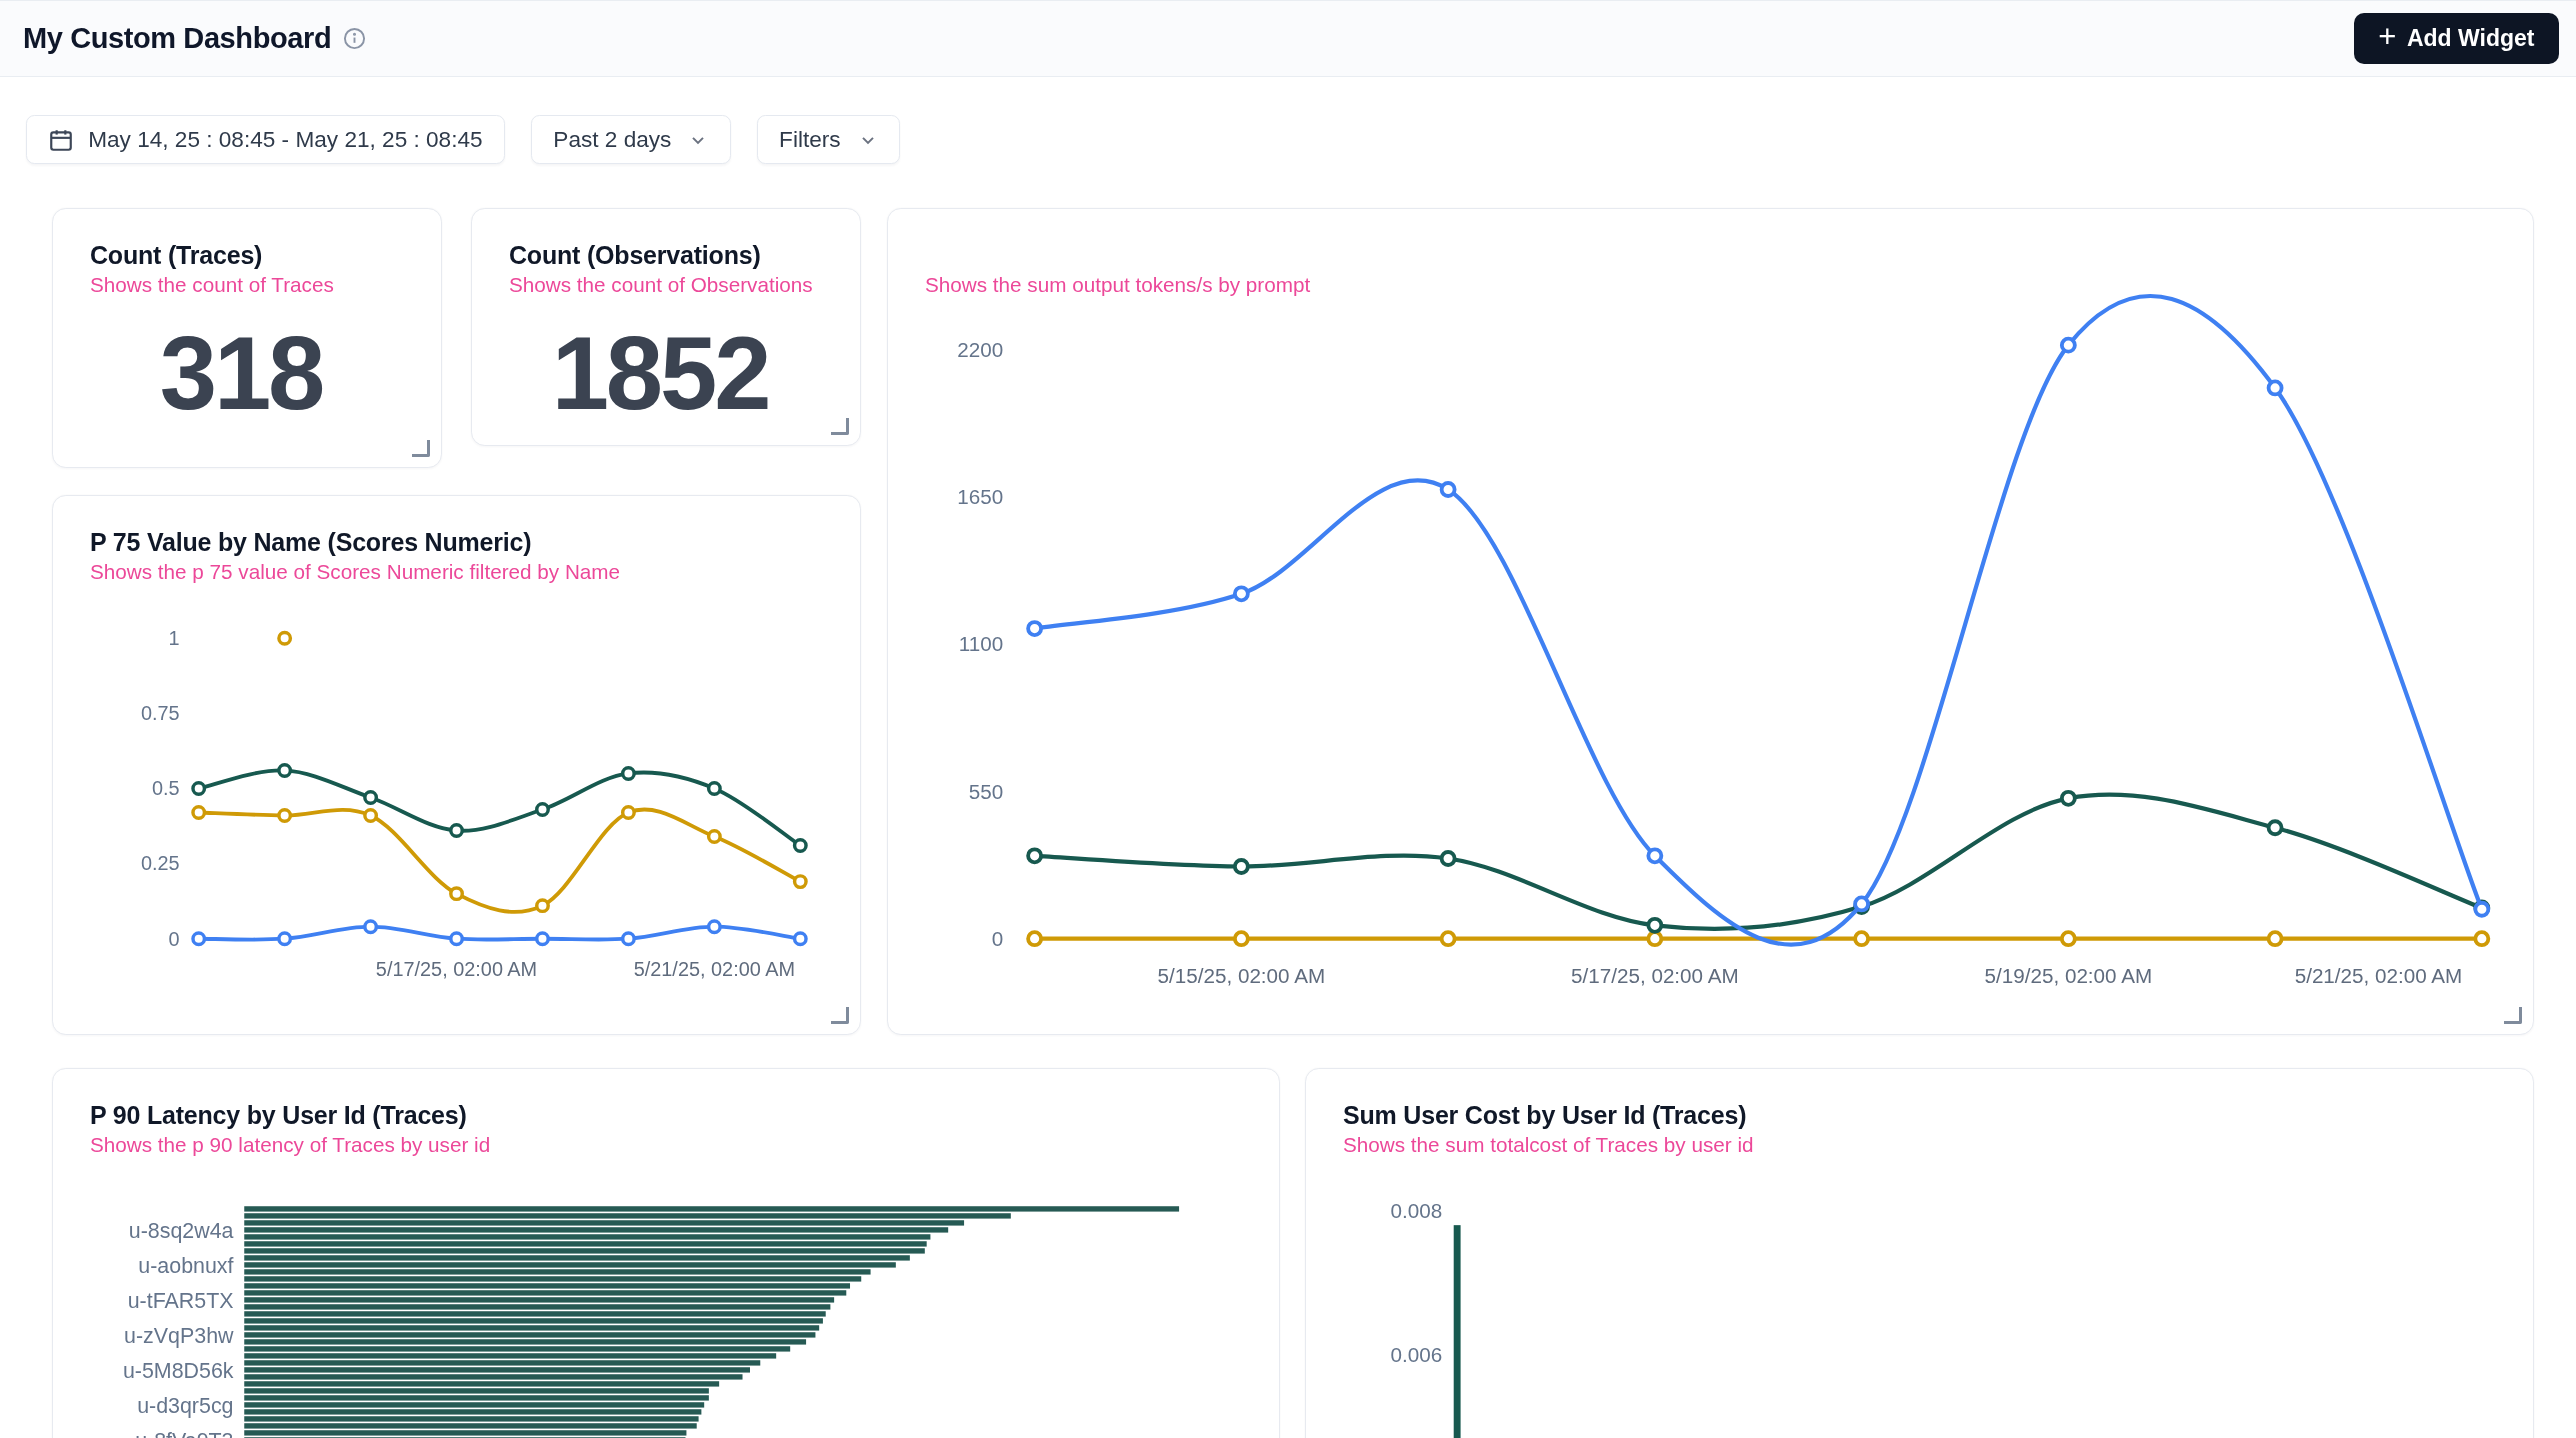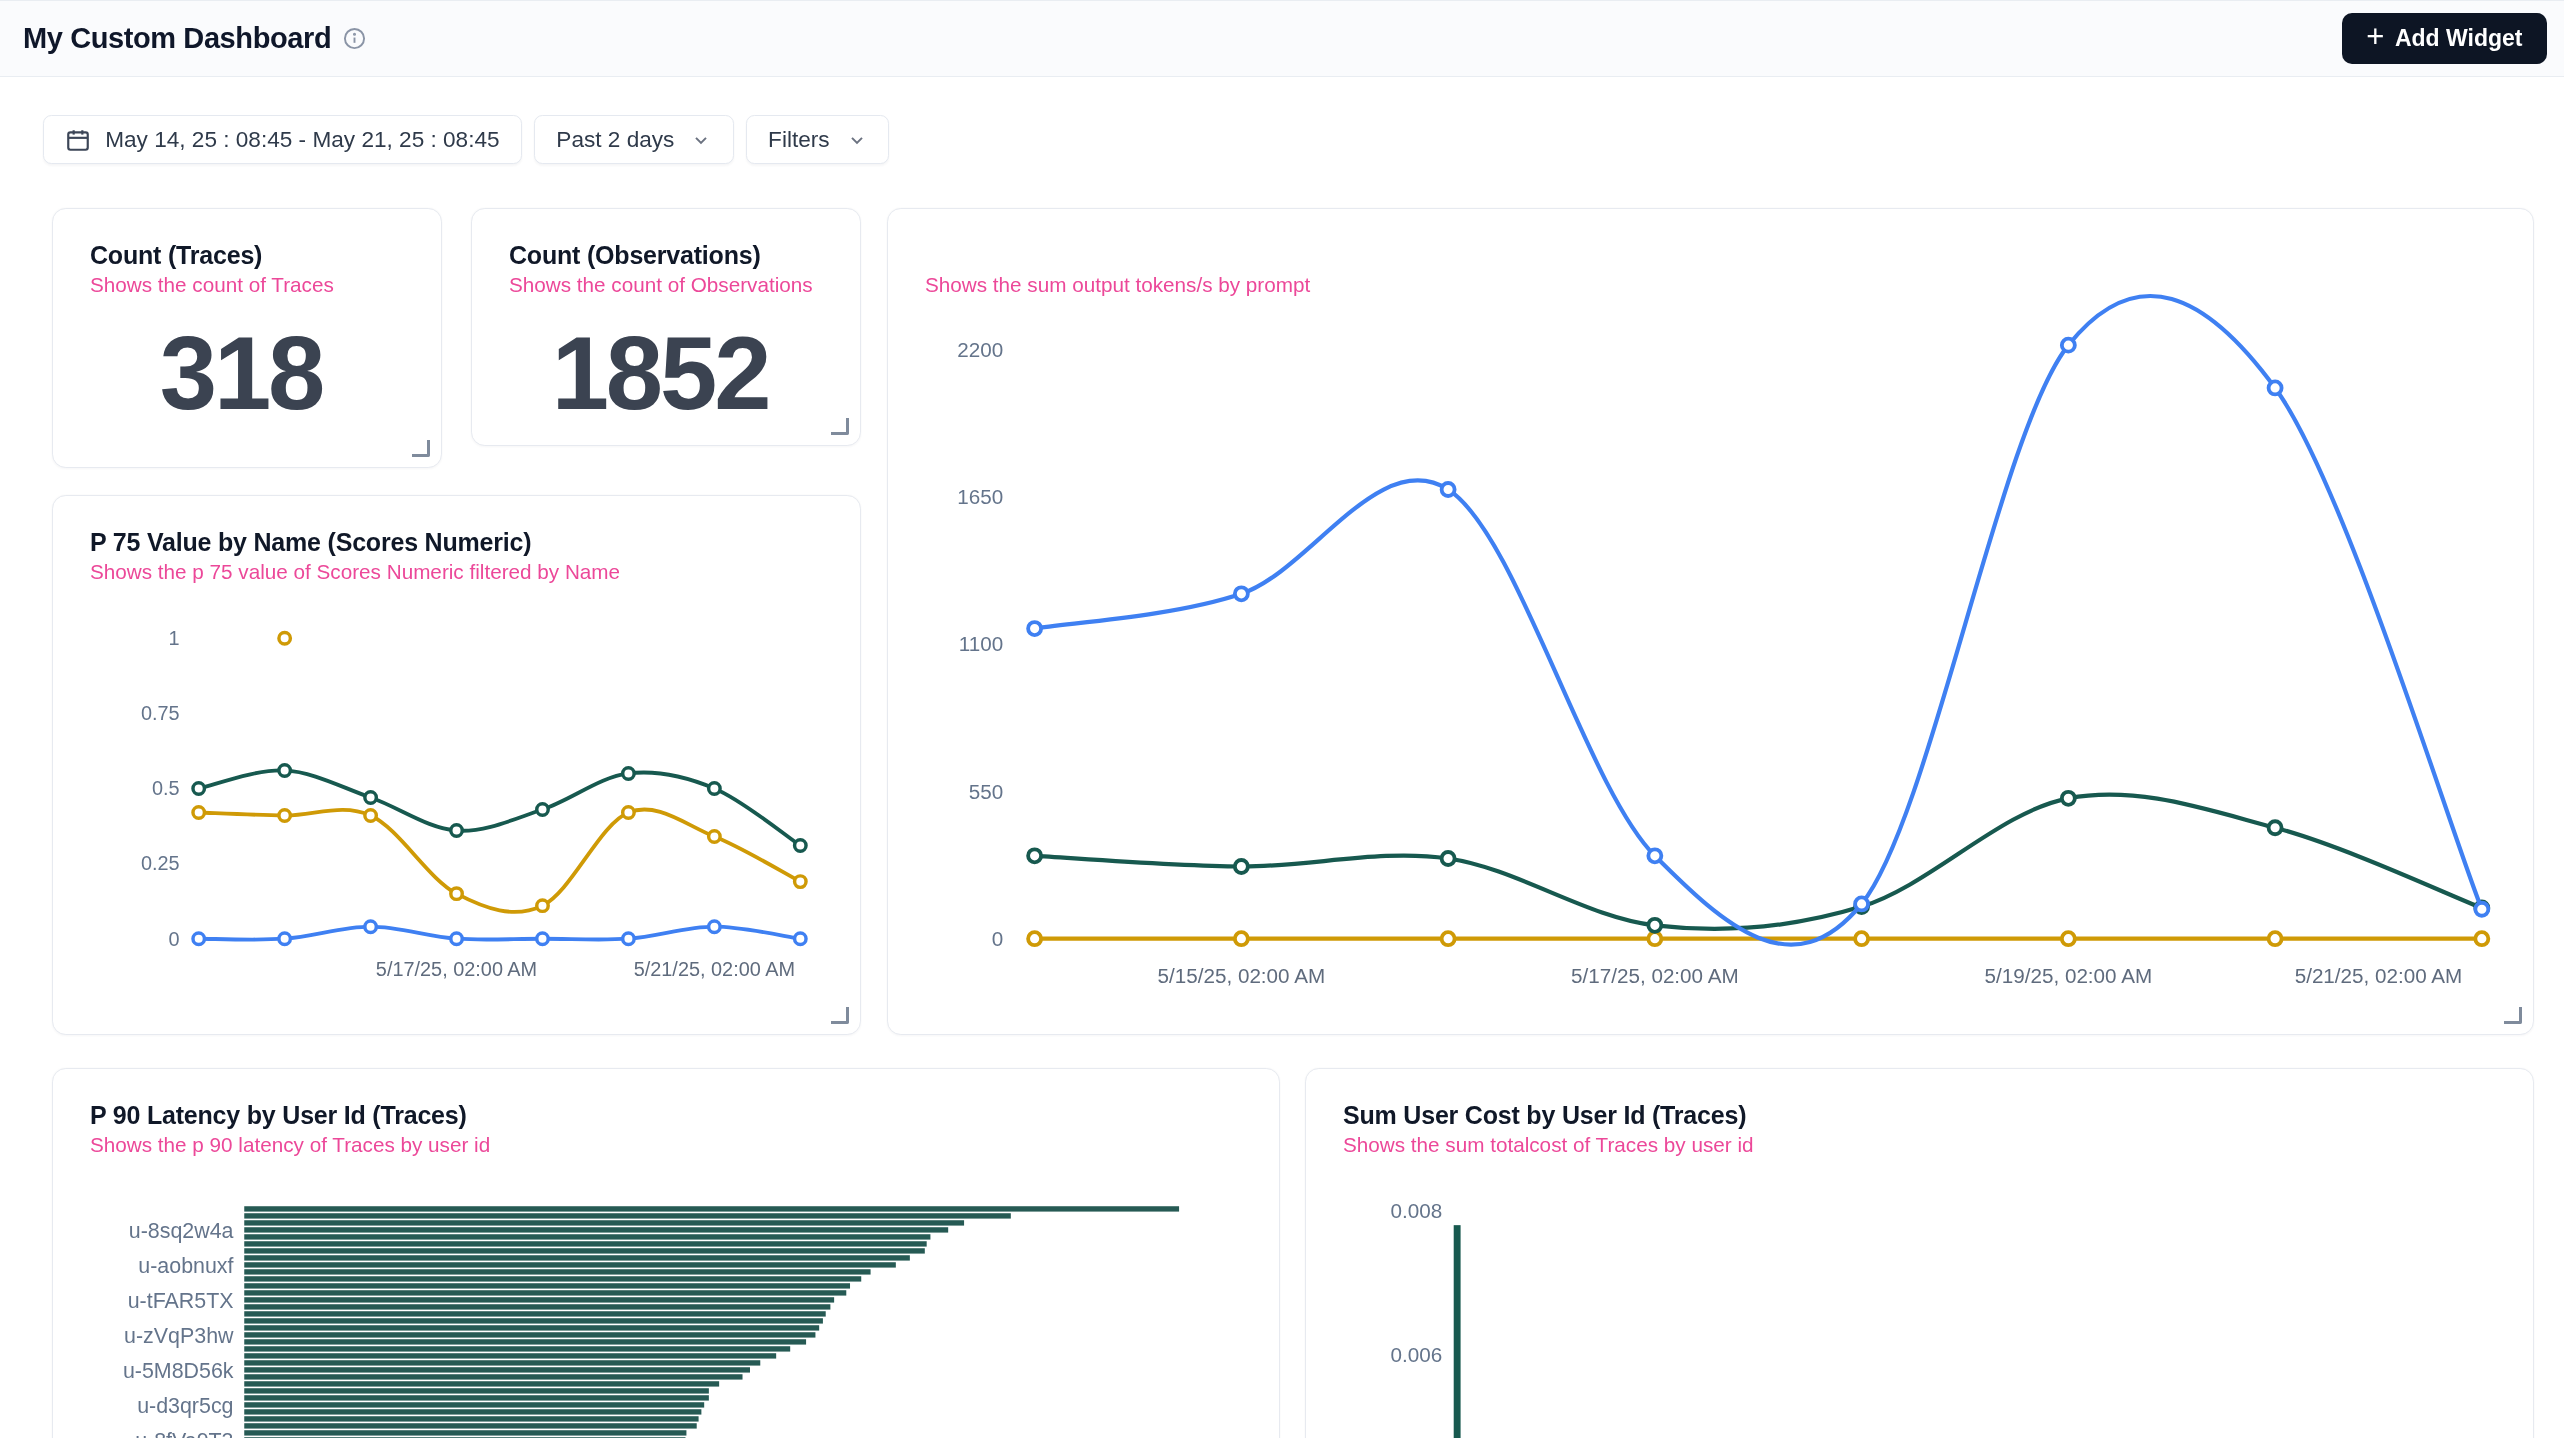--- a/index.html
+++ b/index.html
@@ -3,34 +3,34 @@
 <meta charset="utf-8">
 <style>
   html,body{margin:0;padding:0}
   body{
     width:2576px;height:1439px;position:relative;overflow:hidden;
     background:#ffffff;font-family:"Liberation Sans",sans-serif;
     -webkit-font-smoothing:antialiased;
   }
   
   .topbar{
-    position:absolute;top:0;left:0;right:12px;height:77px;
+    position:absolute;top:0;left:0;right:0;height:77px;
     background:#fafbfd;border-top:0.8px solid #e9edf2;border-bottom:1.5px solid #e9edf2;
     display:flex;align-items:center;padding:0 17px 0 23px;box-sizing:border-box;
   }
   .page-title{font-size:29px;font-weight:700;color:#0f172a;letter-spacing:-0.4px}
   .info-icon{margin-left:12.2px;display:flex;align-items:center}
   .add-widget{
     margin-left:auto;height:51px;background:#0d1524;color:#fff;border:none;
     border-radius:10px;display:inline-flex;align-items:center;gap:10.7px;
     padding:0 24.5px;font-size:23px;font-weight:600;font-family:inherit;cursor:pointer;
   }
   .add-widget .plus{font-size:31px;font-weight:400;line-height:1;margin-top:-3.1px}
   
-  .toolbar{position:absolute;top:115px;left:43px;display:flex;gap:12px;align-items:center}
+  .toolbar{position:absolute;top:115px;left:26px;display:flex;gap:26px;align-items:center}
   .tbtn{
     height:49px;border:1.5px solid #e5e9f0;border-radius:8.4px;background:#fff;
     display:inline-flex;align-items:center;gap:13.8px;padding:0 21.4px;
     font-size:22.6px;color:#2f3a4a;font-family:inherit;cursor:pointer;
     box-shadow:0 1.5px 2.3px rgba(16,24,40,.04);
   }
   .chev{margin-left:3.1px}
   
   .card{
     position:absolute;background:#fff;border:1.5px solid #e7eaf0;border-radius:13.8px;

